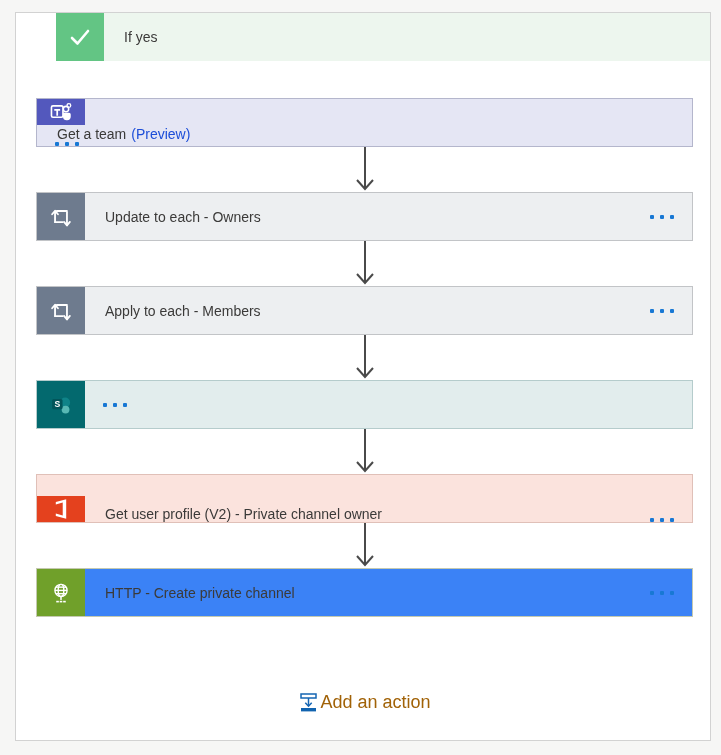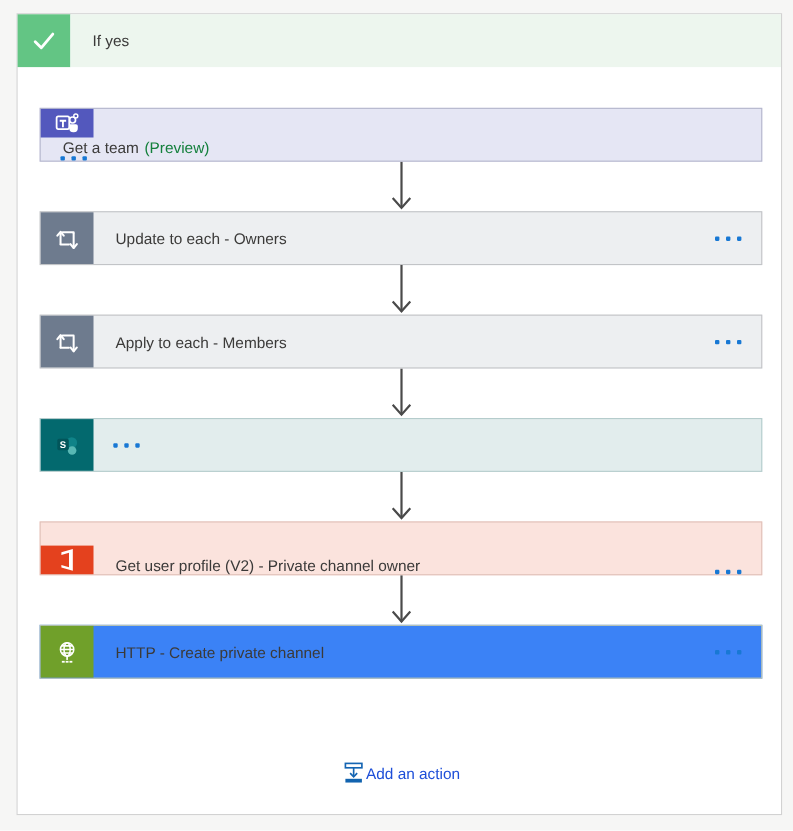--- a/index.html
+++ b/index.html
@@ -8,21 +8,21 @@
     background:#f6f6f5;
     font-family:"Liberation Sans","DejaVu Sans",sans-serif;
     -webkit-font-smoothing:antialiased;
     overflow:hidden;
   }
   .branch-container{
     position:absolute;left:15px;top:12px;width:696px;height:729px;
     background:#ffffff;border:1px solid #d2d2d2;box-sizing:border-box;
   }
   
-  .branch-header{display:flex;height:48px;align-items:stretch;}
+  .branch-header{display:flex;height:48px;align-items:stretch;margin-left:40px;}
   .branch-check{
     width:48px;min-width:48px;background:#63c584;
     display:flex;align-items:center;justify-content:center;
   }
   .branch-title-bar{
     flex:1;background:#edf6ee;display:flex;align-items:center;
     padding-left:20px;font-size:14px;color:#3b3a39;
   }
   
   .actions{padding:37px 17px 0 20px;}
@@ -30,21 +30,21 @@
     display:flex;height:49px;align-items:stretch;box-sizing:border-box;
     border:1px solid #bcbcbc;cursor:pointer;
   }
   .action-icon{
     width:48px;min-width:48px;display:flex;align-items:center;justify-content:center;
   }
   .action-label{
     flex:1;display:flex;align-items:center;padding-left:20px;
     font-size:14px;color:#3b3a39;white-space:nowrap;
   }
-  .action-label .suffix{color:#15803d;margin-left:5px;}
+  .action-label .suffix{color:#1d4ed8;margin-left:5px;}
   .menu-btn{
     width:60px;border:none;background:transparent;cursor:pointer;
     display:flex;align-items:center;justify-content:center;gap:6px;padding:0;
   }
   .menu-btn .dot{width:4px;height:4px;border-radius:1px;background:#1878d4;display:block;}
   
   .row-teams{background:#e5e6f4;border-color:#b4b6cc;flex-direction:column;}
   .row-teams .action-icon{background:#5358bd;}
   .row-loop{background:#edeff1;border-color:#c2c4c7;}
   .row-loop .action-icon{background:#6e7b8e;}
@@ -53,21 +53,21 @@
   .row-office{background:#fbe3dd;border-color:#e0c0b8;align-items:flex-end;}
   .row-office .action-icon{background:#e4411e;}
   .row-http{background:#3b82f6;border-color:#c4c9b0;}
   .row-http .action-icon{background:#70a02a;}
   
   .connector{height:45px;display:flex;align-items:center;justify-content:center;}
   
   .add-action-wrap{margin-top:73px;display:flex;justify-content:center;}
   .add-action{
     display:flex;align-items:center;gap:1px;border:none;background:transparent;
-    cursor:pointer;font-size:14px;color:#1d4ed8;padding:2px 4px;
+    cursor:pointer;font-size:18px;color:#a16207;padding:2px 4px;
     font-family:"Liberation Sans","DejaVu Sans",sans-serif;
   }
 </style>
 </head>
 <body>
 
 <div class="branch-container">
 
   <div class="branch-header">
     <div class="branch-check">

